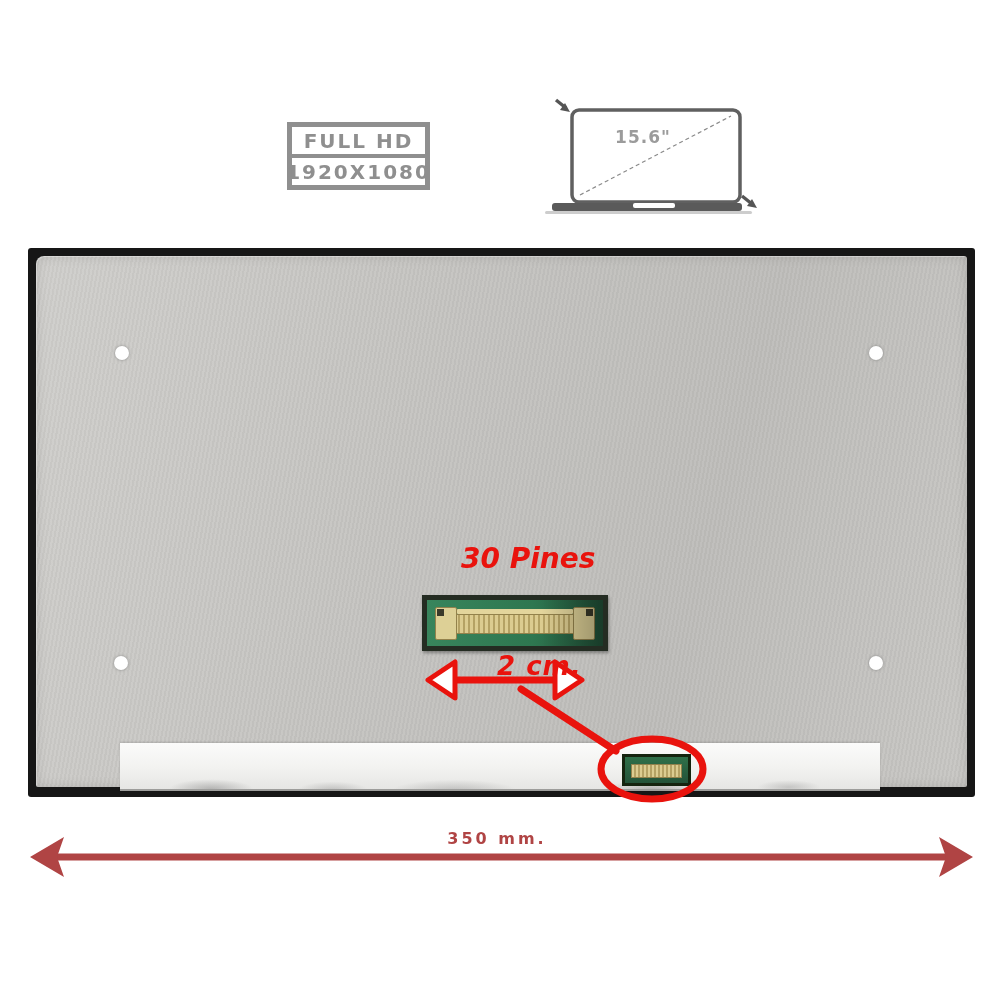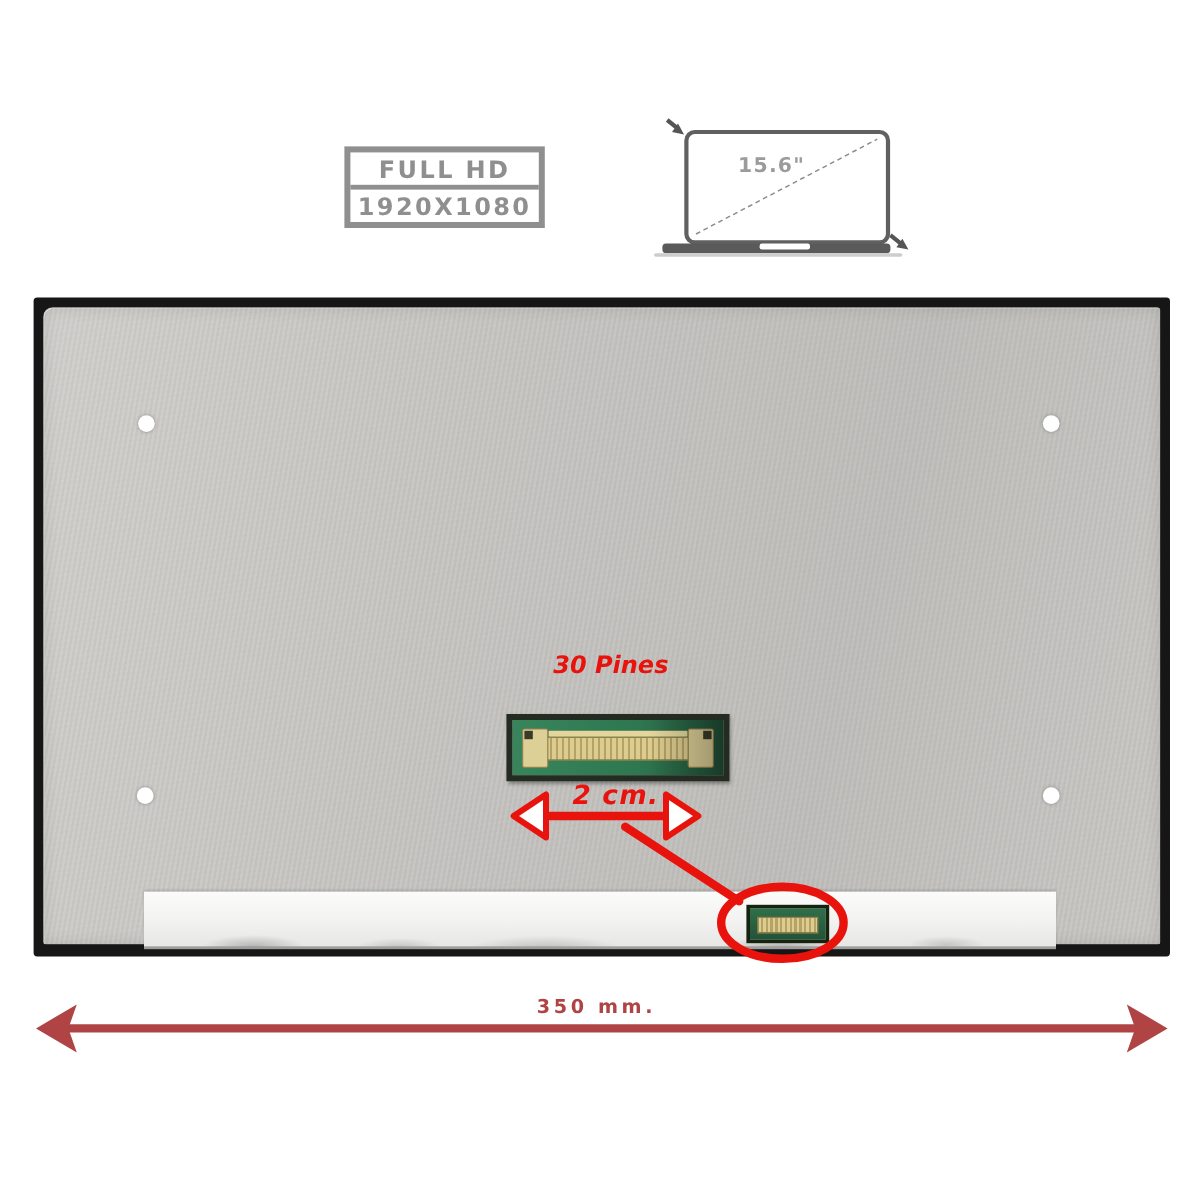--- a/index.html
+++ b/index.html
@@ -2,21 +2,21 @@
 <html><head>
 <meta charset="utf-8">
 <style>
   html,body{margin:0;padding:0;background:#ffffff;}
   .stage{
     position:relative;width:1000px;height:1000px;background:#ffffff;overflow:hidden;
     font-family:"DejaVu Sans","Liberation Sans",sans-serif;
   }
   
   .badge{
-    position:absolute;left:287px;top:122px;width:167px;height:68px;
+    position:absolute;left:287px;top:122px;width:143px;height:68px;
     border:5px solid #8f8f8f;box-sizing:border-box;background:#fff;
     display:flex;flex-direction:column;
   }
   .badge-row{
     flex:1;display:flex;align-items:center;justify-content:center;
     color:#8f8f8f;font-weight:bold;font-size:20px;letter-spacing:2px;white-space:nowrap;
   }
   .badge-row.first{border-bottom:4px solid #8f8f8f;}
   
   .laptop-svg{position:absolute;left:545px;top:85px;}
@@ -76,22 +76,22 @@
   }
   .connector-small .bar{
     position:absolute;left:6px;right:6px;top:7px;height:12px;
     background:repeating-linear-gradient(90deg,#dccc90 0 2px,#b5a264 2px 4px);
     border:1px solid #93824c;
   }
   
   .label-red{
     position:absolute;color:#e9130d;font-weight:bold;font-style:italic;white-space:nowrap;
   }
-  .label-pins{left:461px;top:542px;font-size:20px;}
-  .label-2cm{left:477px;top:651px;font-size:22px;letter-spacing:1px;}
+  .label-pins{left:461px;top:542px;font-size:28px;}
+  .label-2cm{left:497px;top:651px;font-size:26px;letter-spacing:1px;}
   .label-350{
     position:absolute;left:397px;top:829px;width:200px;text-align:center;
     color:#b04444;font-weight:bold;font-size:16px;letter-spacing:3px;white-space:nowrap;
   }
   .overlay-svg{position:absolute;left:0;top:0;pointer-events:none;}
 </style>
 </head>
 <body>
 
 <div class="stage">

